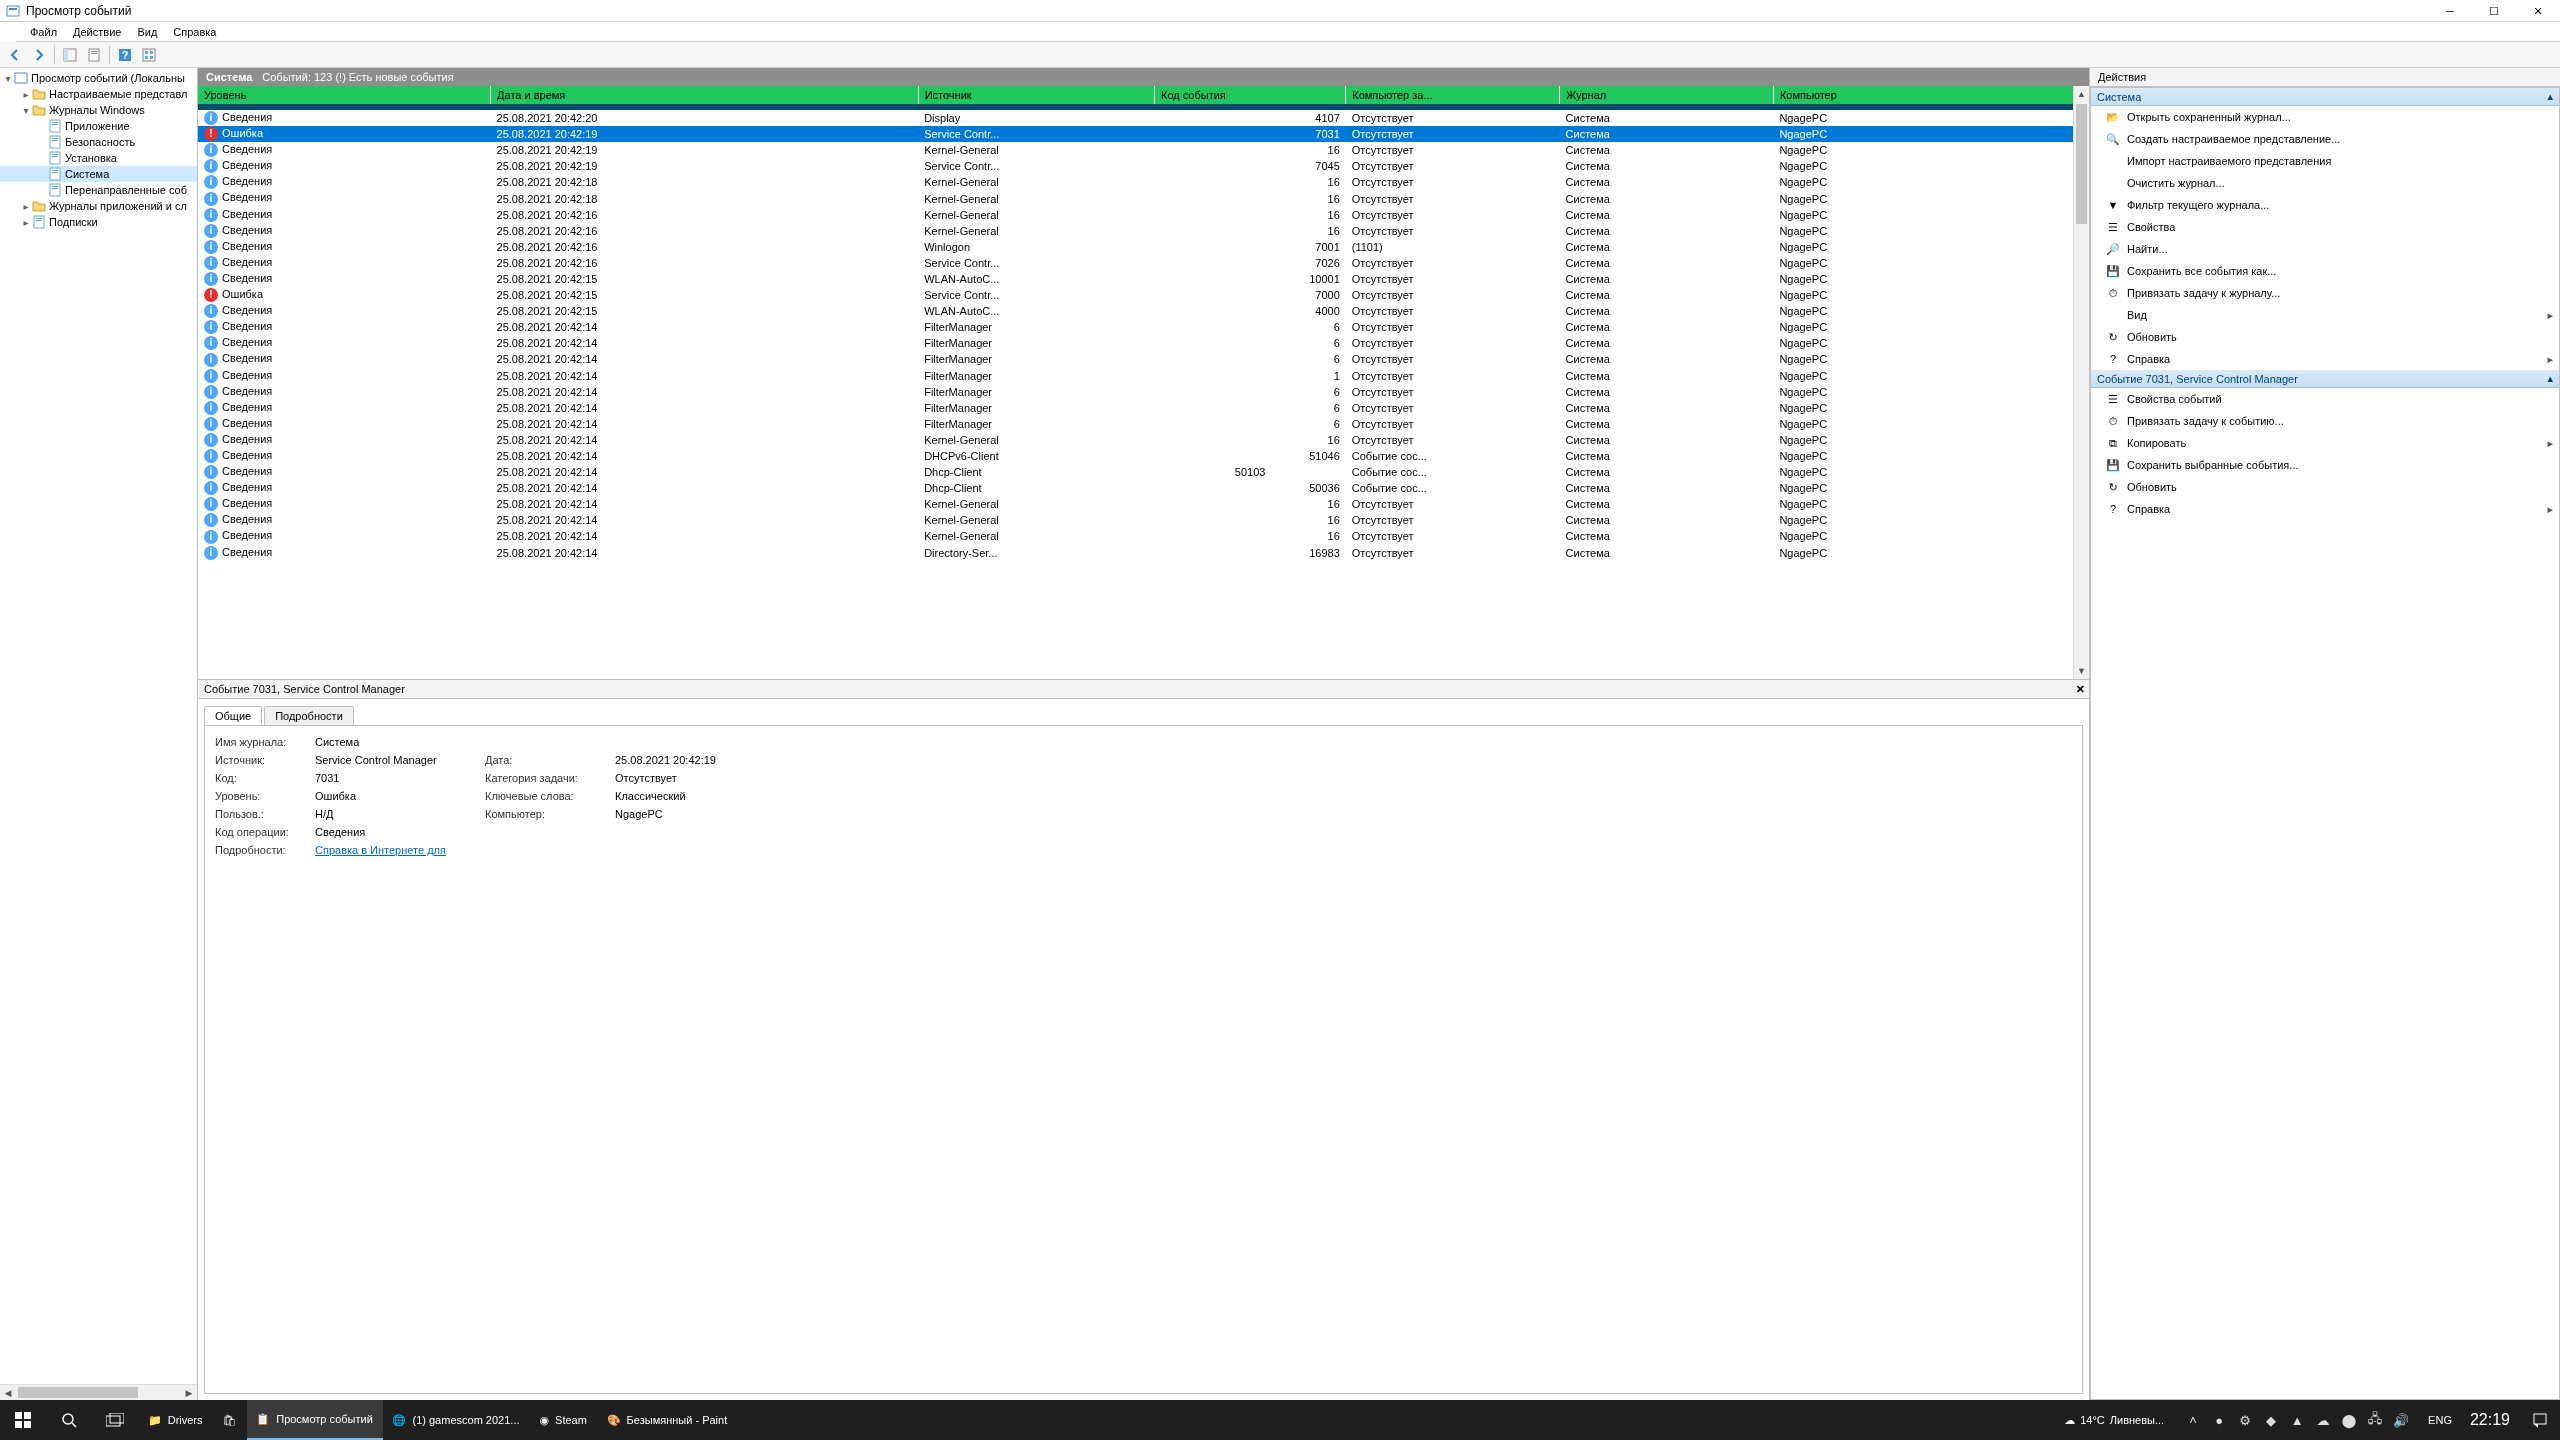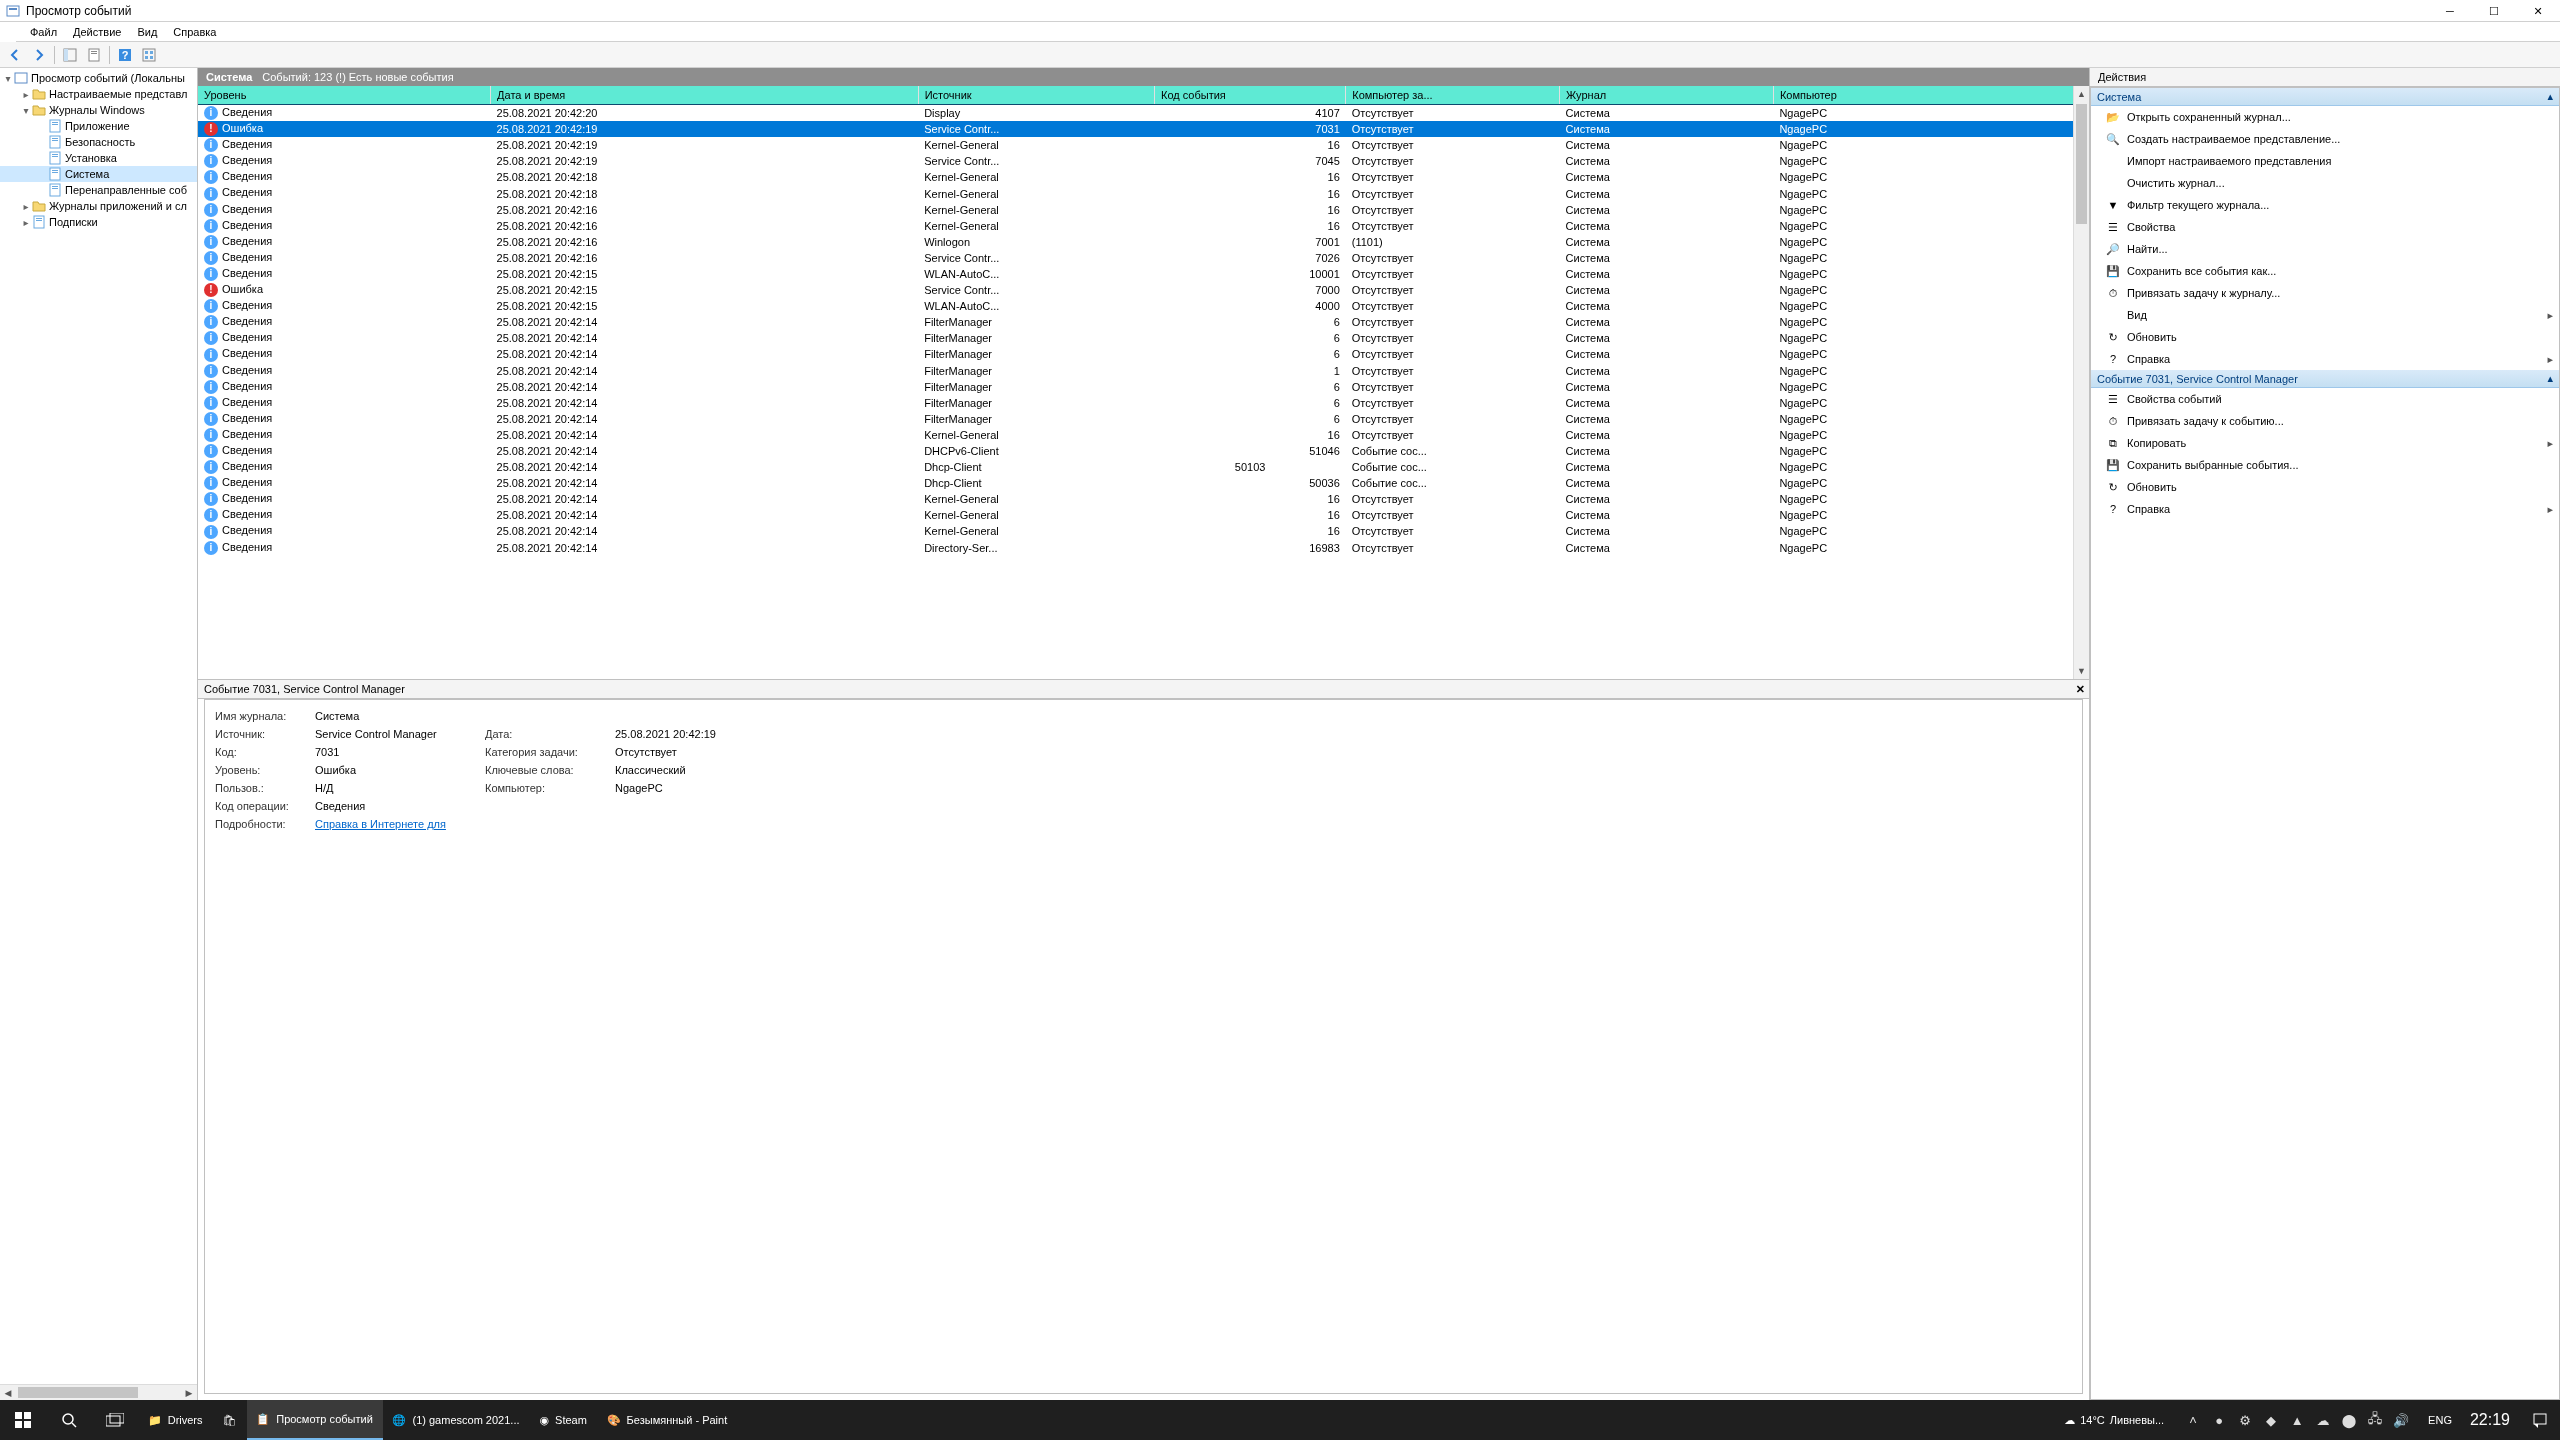--- a/index.html
+++ b/index.html
@@ -18,21 +18,21 @@
 .tree { width:198px; border-right:1px solid #c0c0c0; overflow:hidden; background:#fff; padding:2px 0; }
 .tree .row { display:flex; align-items:center; padding:1px 2px; white-space:nowrap; cursor:default; }
 .tree .row.sel { background:#cde8ff; }
 .tree .tw { width:12px; text-align:center; color:#666; font-size:10px;}
 .tree .ico { width:14px; height:14px; margin-right:3px; display:inline-block;}
 .center { flex:1; display:flex; flex-direction:column; min-width:0; border-right:1px solid #c0c0c0;}
 .center-head { height:18px; background:#8e8e8e; color:#fff; display:flex; align-items:center; padding:0 8px; font-size:11px;}
 .center-head .ttl { font-weight:bold; margin-right:10px;}
 .grid { flex:1; overflow:auto; position:relative; border-bottom:1px solid #c0c0c0; min-height:0; }
 .grid table { width:100%; border-collapse:collapse; table-layout:fixed; }
-.grid th { background:#5eead4; border-right:1px solid #e0e0e0; border-bottom:1px solid #0c4a6e; text-align:left; padding:3px 6px; font-weight:normal; position:sticky; top:0;}
+.grid th { background:#22c55e; border-right:1px solid #e0e0e0; border-bottom:6px solid #0c4a6e; text-align:left; padding:3px 6px; font-weight:normal; position:sticky; top:0;}
 .grid td { padding:1px 6px; border-right:0; overflow:hidden; text-overflow:ellipsis; white-space:nowrap;}
 .grid tr.selected td { background:#0078d7 !important; color:#fff; }
 .lvl-ico { display:inline-block; width:14px; height:14px; border-radius:50%; margin-right:4px; vertical-align:middle; text-align:center; line-height:13px; font-size:10px; color:#fff; font-weight:bold;}
 .lvl-info { background:#4da6ff; }
 .lvl-error{ background:#e03030; }
 .preview-head { height:19px; border-bottom:1px solid #c0c0c0; display:flex; align-items:center; background:#f4f4f4; color:#000; padding:0 6px; position:relative;}
 .preview-head .close { position:absolute; right:4px; font-weight:bold; cursor:default;}
 .tabs { height:26px; display:flex; align-items:flex-end; padding:4px 6px 0;}
 .tab { padding:3px 10px; border:1px solid #c0c0c0; border-bottom:none; background:#f0f0f0; margin-right:2px; border-radius:2px 2px 0 0;}
 .tab.active { background:#fff; font-weight:normal; position:relative; z-index:2;}
@@ -528,20 +528,24 @@
         <div class="arr up">▲</div>
           <div class="thumb"></div>
           <div class="arr dn">▼</div>
       </div>
     </div>
     <div class="preview">
       <div class="preview-head">
         <span>Событие 7031, Service Control Manager</span>
         <span class="close">✕</span>
       </div>
+      <div class="tabs" id="tabs">
+          <div class="tab active">Общие</div>
+          <div class="tab">Подробности</div>
+        </div>
       <div class="tab-body">
         <div class="props">
           <span class="lbl">Имя журнала:</span>
             <span>Система</span>
             <span></span>
             <span></span>
           <span class="lbl">Источник:</span>
             <span>Service Control Manager</span>
           <span class="lbl">Дата:</span>
             <span>25.08.2021 20:42:19</span>

